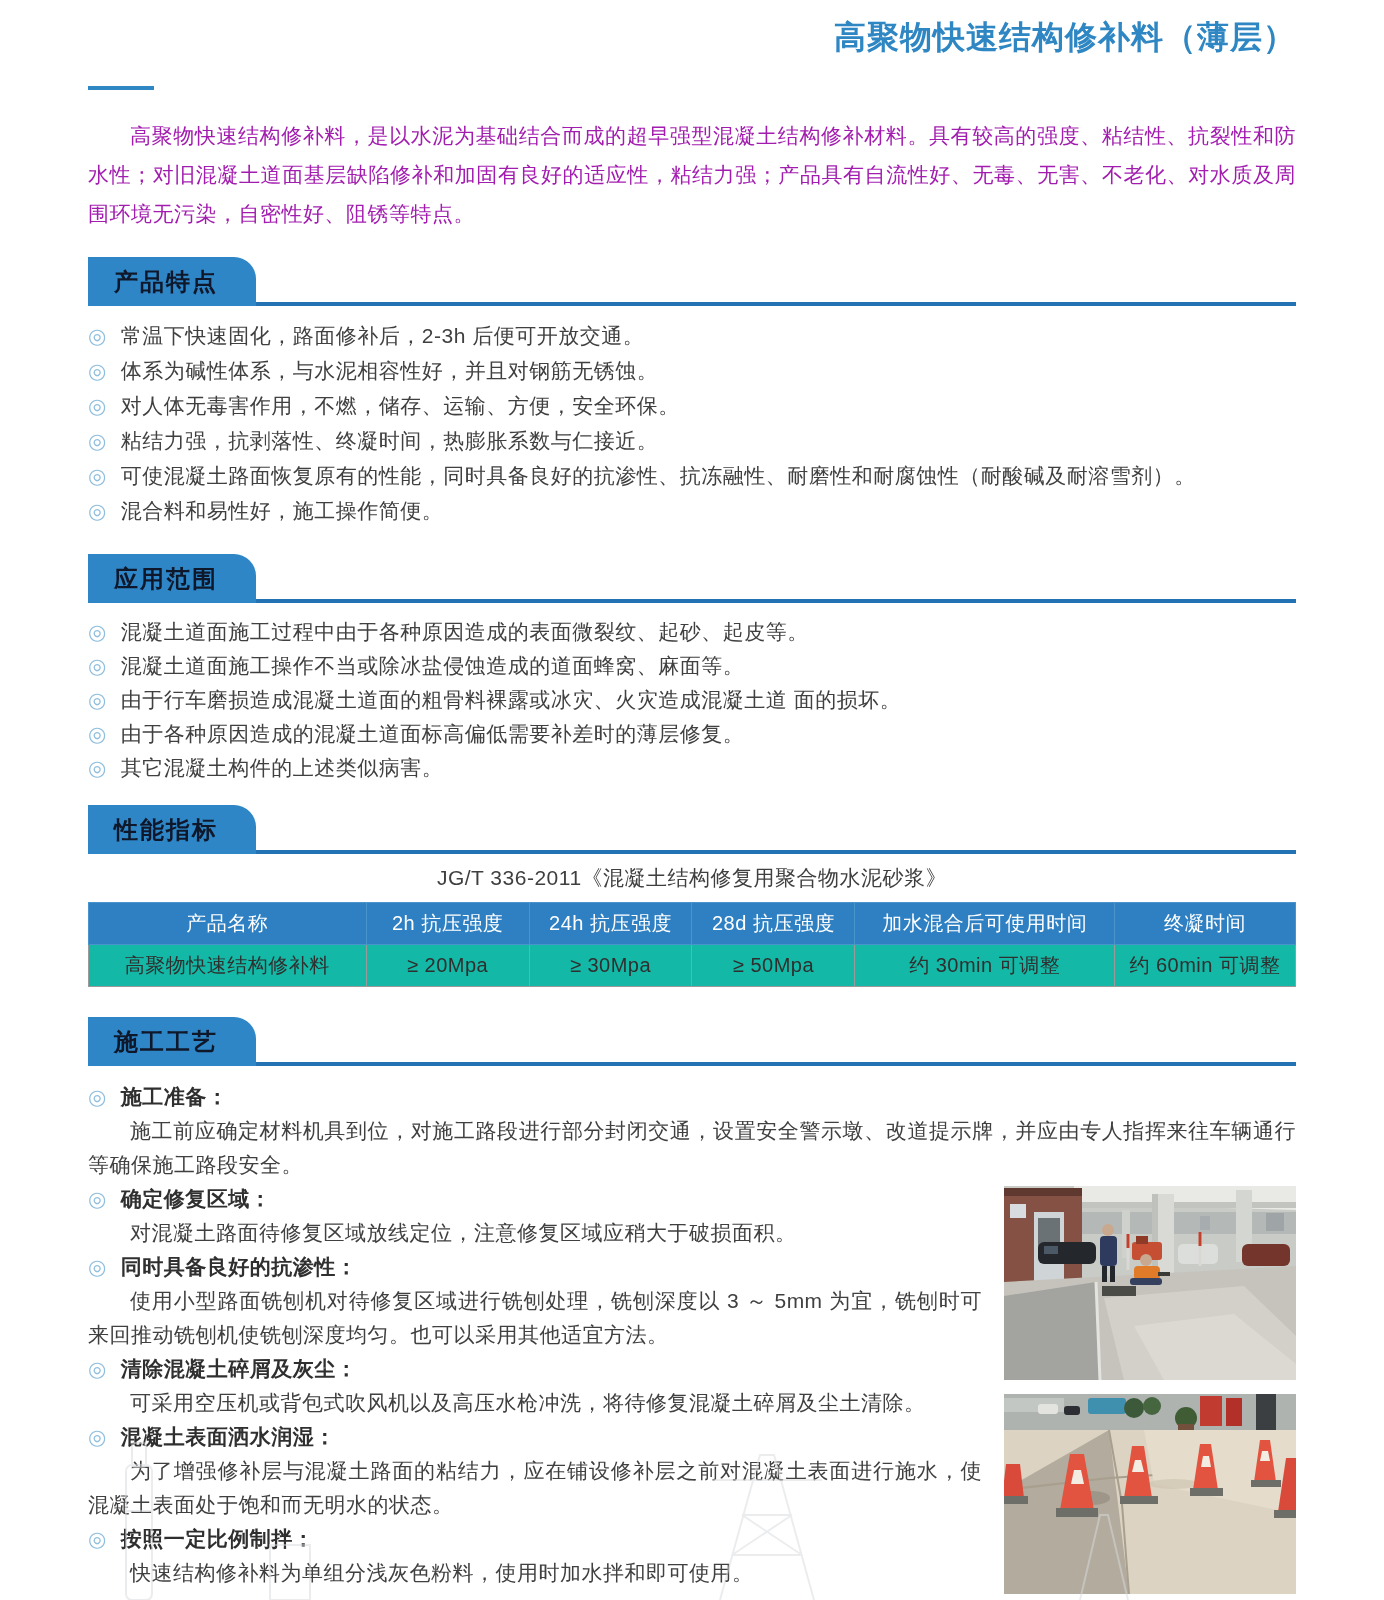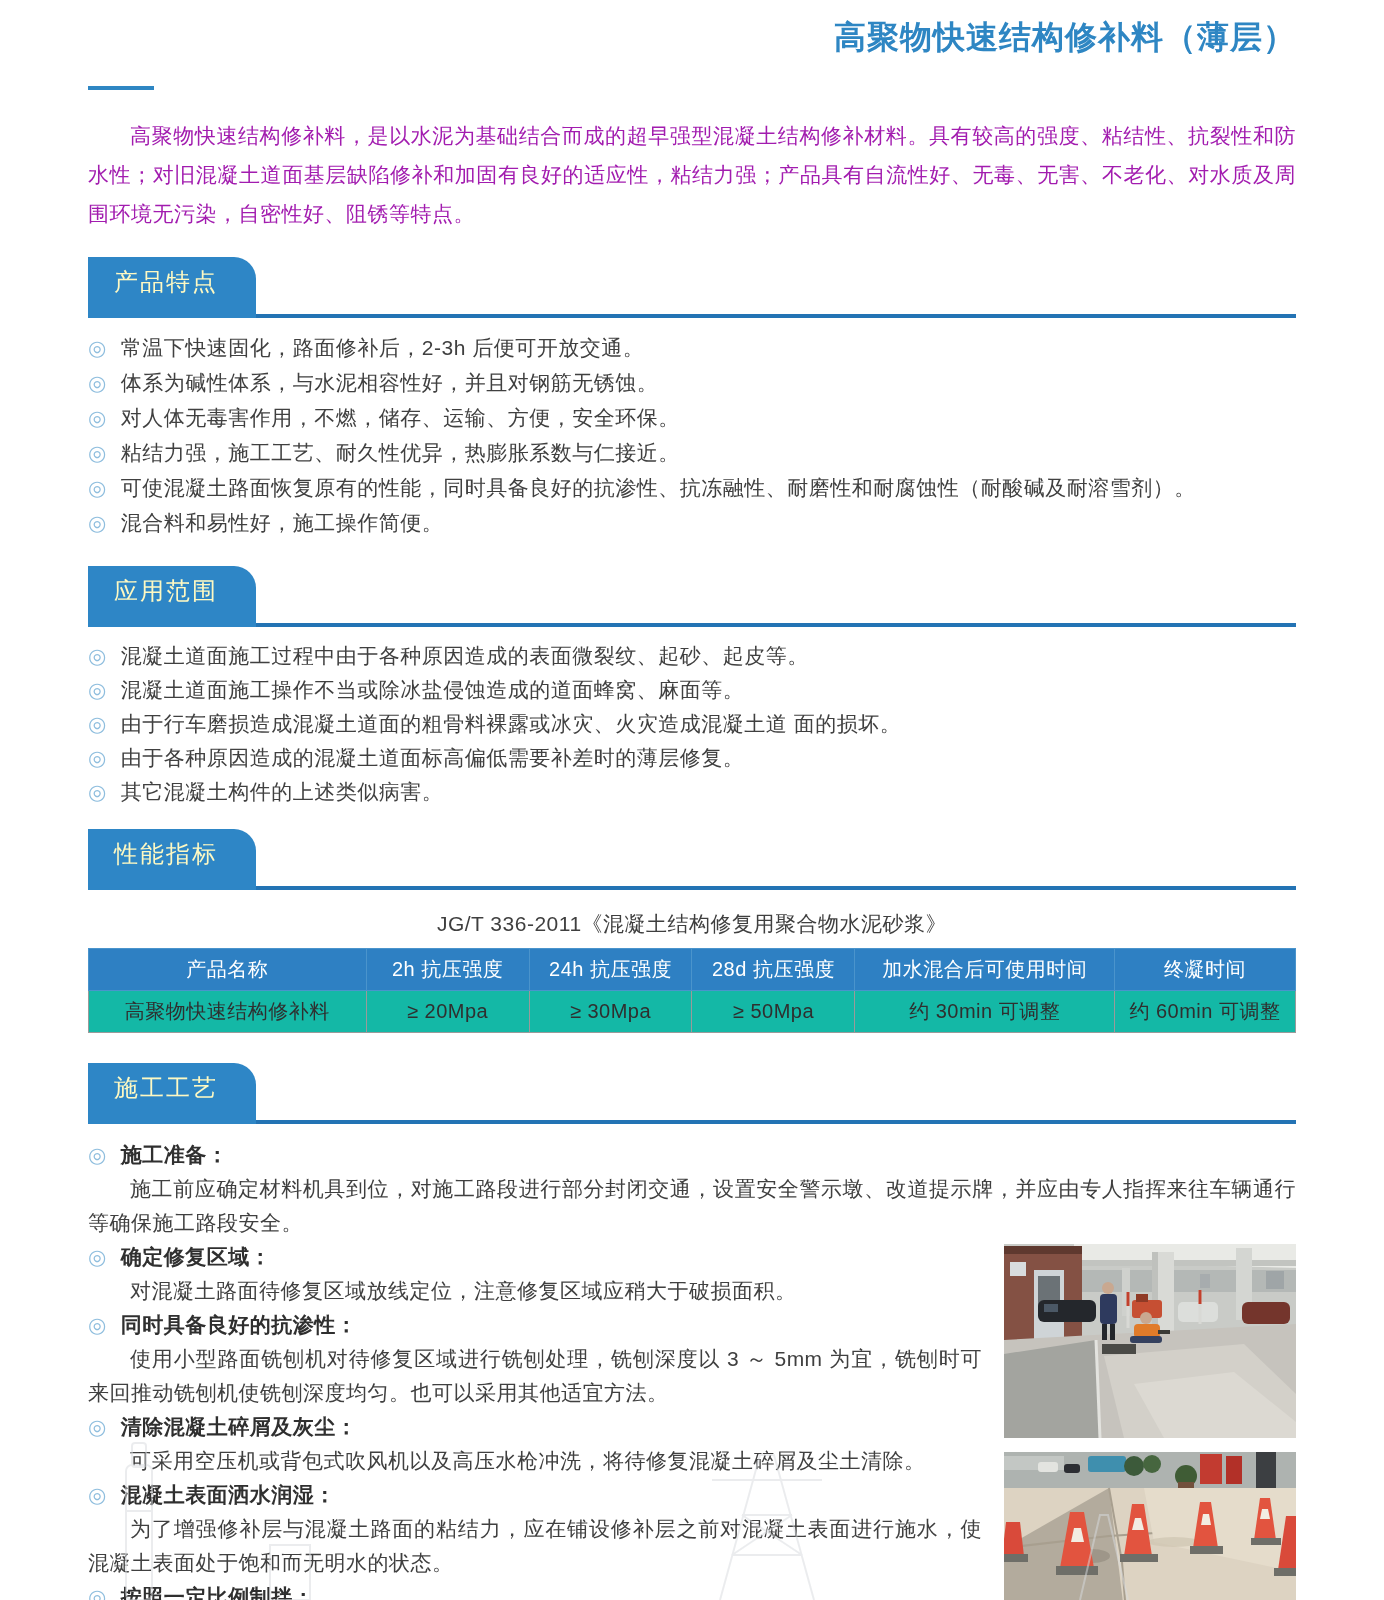--- a/index.html
+++ b/index.html
@@ -14,34 +14,34 @@
     letter-spacing:1px;
     text-align:right;
   }
   .title-underline{width:66px;height:4px;background:#2e86c3;margin-top:30px;}
   .intro{
     margin:26px 0 0 0;font-size:21px;line-height:39px;text-indent:2em;
     text-align:justify;color:#a21caf;letter-spacing:0.5px;
   }
   .section-head{border-bottom:4px solid #2373b4;margin-top:24px;}
   .section-tab{
-    display:inline-block;background:#2e86c6;color:#fef9c3;
-    font-size:24px;font-weight:normal;letter-spacing:2px;
-    padding:9px 38px 20px 26px;border-radius:0 22px 0 0;
+    display:inline-block;background:#2e86c6;color:#0f172a;
+    font-size:24px;font-weight:bold;letter-spacing:2px;
+    padding:9px 38px 8px 26px;border-radius:0 22px 0 0;
     margin-bottom:-4px;
   }
   ul.bullet-list{list-style:none;margin:12px 0 0 0;padding:0;}
   ul.bullet-list li{
     display:flex;align-items:flex-start;
     font-size:21px;line-height:35px;color:#404040;letter-spacing:0.5px;
   }
   ul.bullet-list.tight li{line-height:34px;}
   .bullet-glyph{color:#8fbede;margin-right:14px;font-size:21px;flex:0 0 auto;}
   .table-caption{
-    margin-top:20px;text-align:center;font-size:21px;color:#3f3f3f;letter-spacing:0.5px;
+    margin-top:10px;text-align:center;font-size:21px;color:#3f3f3f;letter-spacing:0.5px;
   }
   table.perf-table{
     width:100%;border-collapse:collapse;margin-top:10px;table-layout:fixed;
   }
   table.perf-table th{
     background:#2e80c3;color:#ffffff;font-weight:normal;font-size:20px;
     padding:7px 4px;border:1px solid #4a94cc;text-align:center;letter-spacing:0.5px;
   }
   table.perf-table td{
     background:#14b8a6;color:#2f2f2f;font-size:20px;
@@ -87,21 +87,21 @@
     <li>
         <span class="bullet-glyph">◎</span>
         <span>体系为碱性体系，与水泥相容性好，并且对钢筋无锈蚀。</span>
       </li>
     <li>
         <span class="bullet-glyph">◎</span>
         <span>对人体无毒害作用，不燃，储存、运输、方便，安全环保。</span>
       </li>
     <li>
         <span class="bullet-glyph">◎</span>
-        <span>粘结力强，施工工艺、耐久性优异，热膨胀系数与仁接近。</span>
+        <span>粘结力强，抗剥落性、终凝时间，热膨胀系数与仁接近。</span>
       </li>
     <li>
         <span class="bullet-glyph">◎</span>
         <span>可使混凝土路面恢复原有的性能，同时具备良好的抗渗性、抗冻融性、耐磨性和耐腐蚀性（耐酸碱及耐溶雪剂）。</span>
       </li>
     <li>
         <span class="bullet-glyph">◎</span>
         <span>混合料和易性好，施工操作简便。</span>
       </li>
   </ul>

